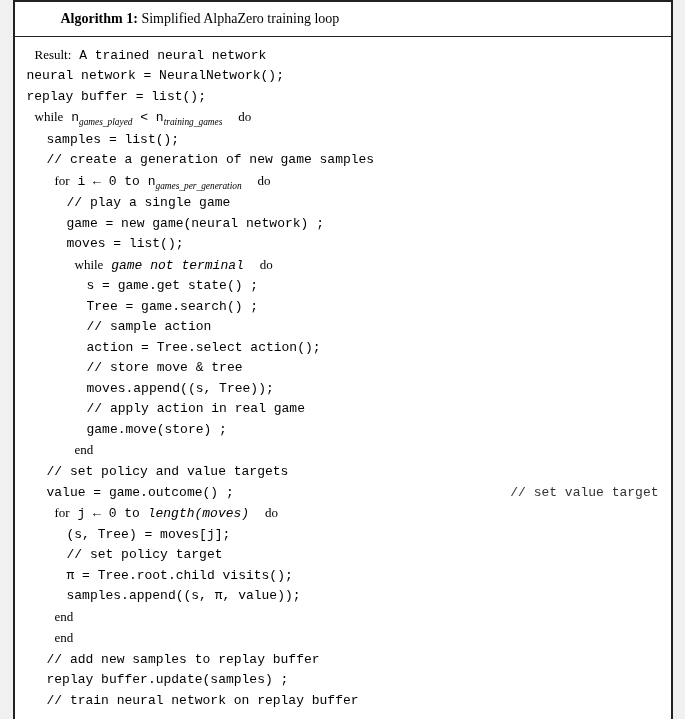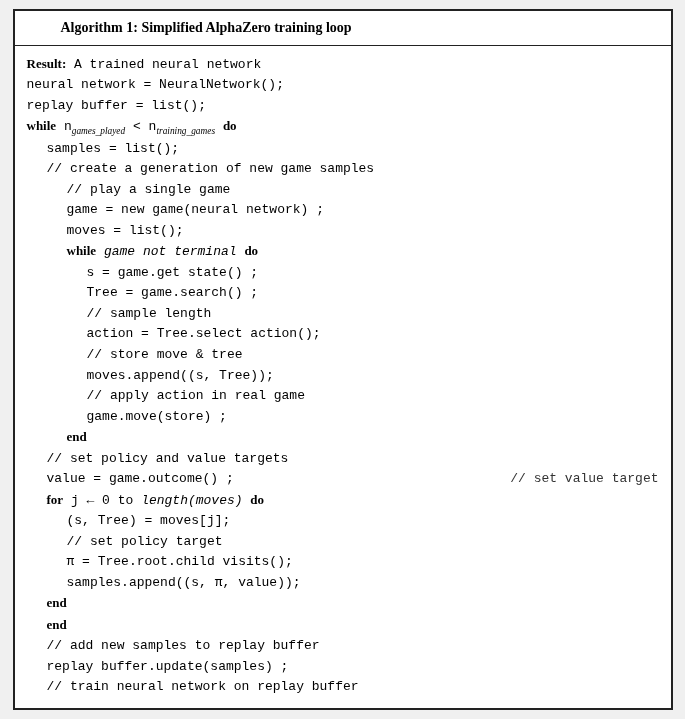--- a/index.html
+++ b/index.html
@@ -33,21 +33,21 @@
       font-weight: bold;
       font-size: 14px;
     }
 
     .algorithm-header .algo-label {
       font-weight: bold;
       margin-left: 36px;
     }
 
     .algorithm-header .algo-title {
-      font-weight: bold;
+      font-weight: normal;
     }
 
     .algorithm-body {
       padding: 8px 12px 10px 12px;
       font-family: 'Georgia', 'Times New Roman', serif;
     }
 
     .code-line {
       display: flex;
       align-items: baseline;
@@ -65,21 +65,21 @@
       font-family: 'Courier New', Courier, monospace;
       color: #333;
       margin-left: 32px;
       flex-shrink: 0;
     }
 
     .indent1 { padding-left: 20px; }
     .indent2 { padding-left: 40px; justify-content: flex-end; }
     .indent3 { padding-left: 60px; }
 
-    .kw { font-weight: bold; font-family: 'Georgia', serif; }
+    .kw { font-weight: normal; font-family: 'Georgia', serif; margin-left: 8px; }
 
     .it { font-style: italic; }
 
     sub {
       font-size: 0.72em;
       font-family: 'Georgia', serif;
       font-style: italic;
     }
   </style>
 </head>
@@ -109,20 +109,23 @@
     </div>
 
     <div class="code-line indent1">
       <span class="line-content">samples = list();</span>
     </div>
 
     <div class="code-line indent1">
       <span class="line-content">// create a generation of new game samples</span>
     </div>
 
+    <div class="code-line indent1">
+      <span class="line-content"><span class="kw">for</span> i ← 0 to n<sub>games_per_generation</sub> <span class="kw">do</span></span>
+    </div>
 
     <div class="code-line indent2">
       <span class="line-content">// play a single game</span>
     </div>
 
     <div class="code-line indent2">
       <span class="line-content">game = new game(neural network) ;</span>
     </div>
 
     <div class="code-line indent2">
@@ -136,21 +139,21 @@
     <div class="code-line indent3">
       <span class="line-content">s = game.get state() ;</span>
     </div>
 
 
     <div class="code-line indent3">
       <span class="line-content">Tree = game.search() ;</span>
     </div>
 
     <div class="code-line indent3">
-      <span class="line-content">// sample length</span>
+      <span class="line-content">// sample action</span>
     </div>
 
     <div class="code-line indent3">
       <span class="line-content">action = Tree.select action();</span>
     </div>
 
     <div class="code-line indent3">
       <span class="line-content">// store move &amp; tree</span>
     </div>
 

